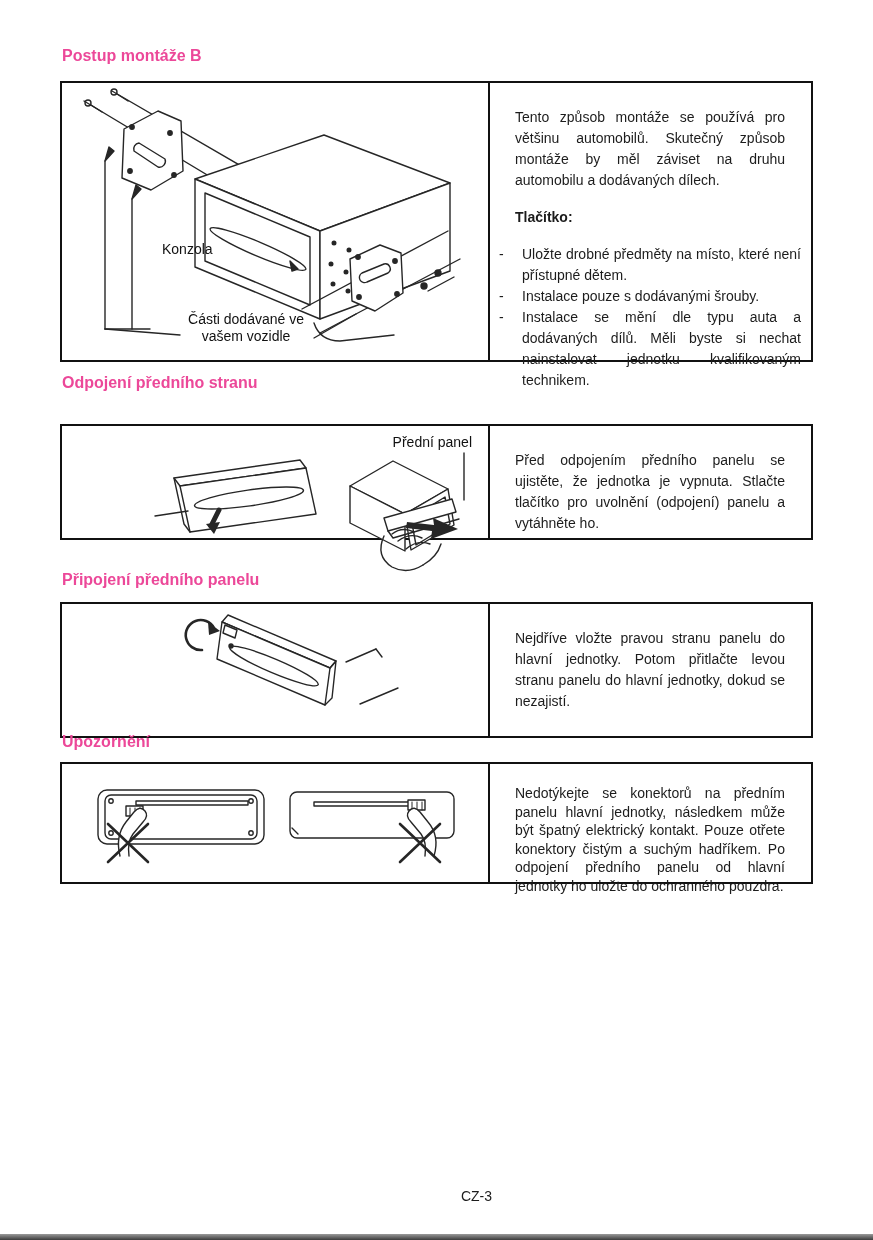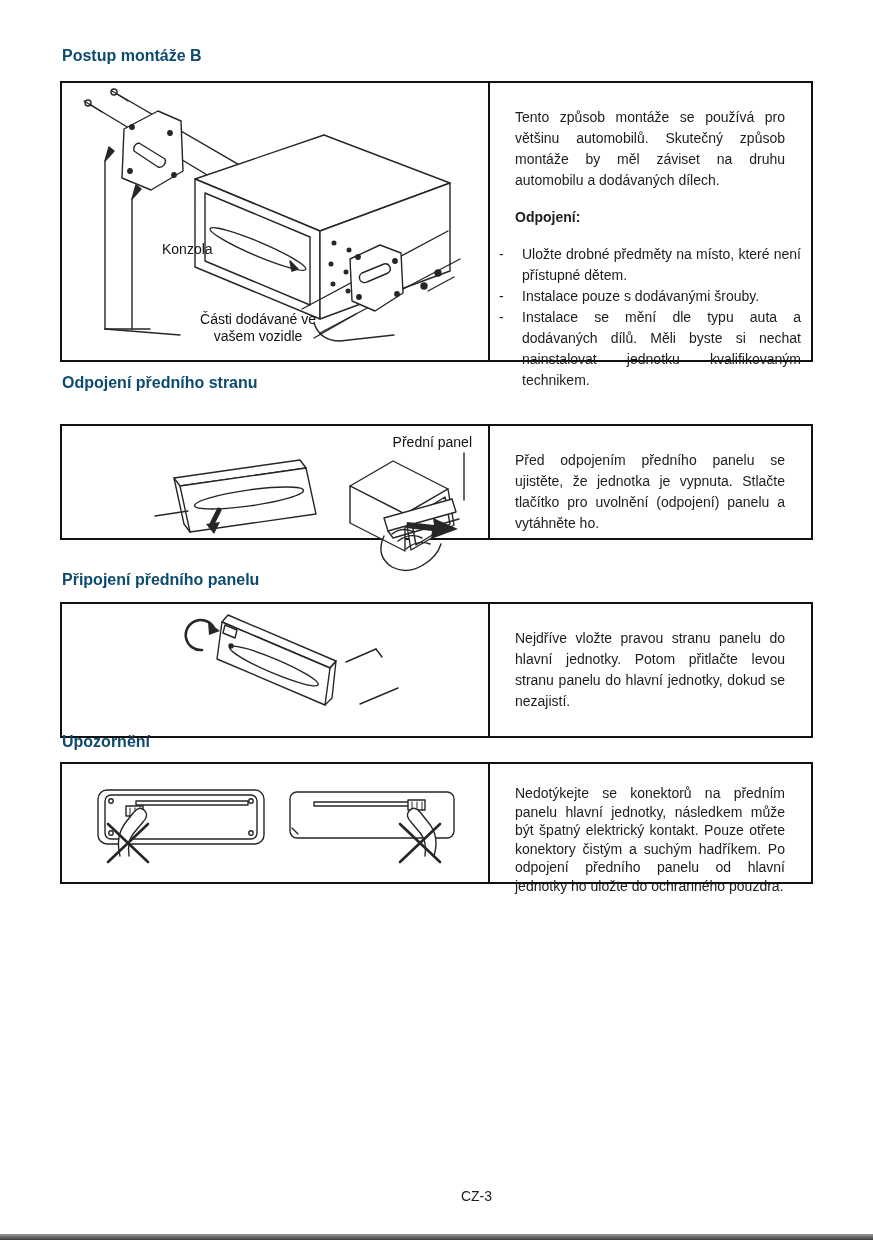--- a/index.html
+++ b/index.html
@@ -8,21 +8,21 @@
     width:873px;height:1240px;
     background:#ffffff;
     font-family:"Liberation Sans","DejaVu Sans",sans-serif;
     color:#1c1c1c;
     overflow:hidden;
     margin:0 auto;
   }
   .sec-heading{
     position:absolute;left:62px;
     font-size:16px;font-weight:bold;line-height:20px;
-    color:#0c4a6e;
+    color:#ec4899;
   }
   .box{
     position:absolute;left:60px;width:753px;
     border:2px solid #111;
     box-sizing:border-box;
     display:flex;
     background:#fff;
   }
   .cell-left{
     width:428px;min-width:428px;
@@ -44,21 +44,21 @@
   .note-title{font-weight:bold;text-align:left;}
   .bullet{display:flex;}
   .bullet .dash{width:23px;min-width:23px;text-align:left;}
   .bullet .btxt{flex:1;text-align:justify;}
   .diagram-label{
     position:absolute;
     font-size:14px;line-height:17px;color:#111;
     white-space:pre-line;
   }
   .lbl-right{text-align:right;}
-  .lbl-center{text-align:center;transform:translateX(-50%);margin-left:12px;}
+  .lbl-center{text-align:center;transform:translateX(-50%);}
   .footer{
     position:absolute;left:0;top:1188px;width:100%;
     text-align:center;font-size:14px;color:#1c1c1c;padding-left:40px;
   }
   .scan-bar{
     position:absolute;left:0;bottom:0;width:100%;height:6px;
     background:linear-gradient(#9a9a9a,#3c3c3c);
   }
 </style>
 </head>
@@ -128,21 +128,21 @@
 
         <path d="M118 252 L43 246"></path>
         <path d="M252 255 L294 231"></path>
       </svg>
       <div class="diagram-label" style="left:100px;top:158px">Konzola</div>
       <div class="diagram-label lbl-center" style="left:184px;top:228px">Části dodávané ve
 vašem vozidle</div>
     </div>
     <div class="cell-right">
       <p class="para-gap">Tento způsob montáže se používá pro většinu automobilů. Skutečný způsob montáže by měl záviset na druhu automobilu a dodávaných dílech.</p>
-      <p class="note-title">Odpojení:</p>
+      <p class="note-title">Tlačítko:</p>
       <div class="bullet">
         <span class="dash">-</span>
         <span class="btxt">Uložte drobné předměty na místo, které není přístupné dětem.</span>
       </div>
       <div class="bullet">
         <span class="dash">-</span>
         <span class="btxt">Instalace pouze s dodávanými šrouby.</span>
       </div>
       <div class="bullet">
         <span class="dash">-</span>

